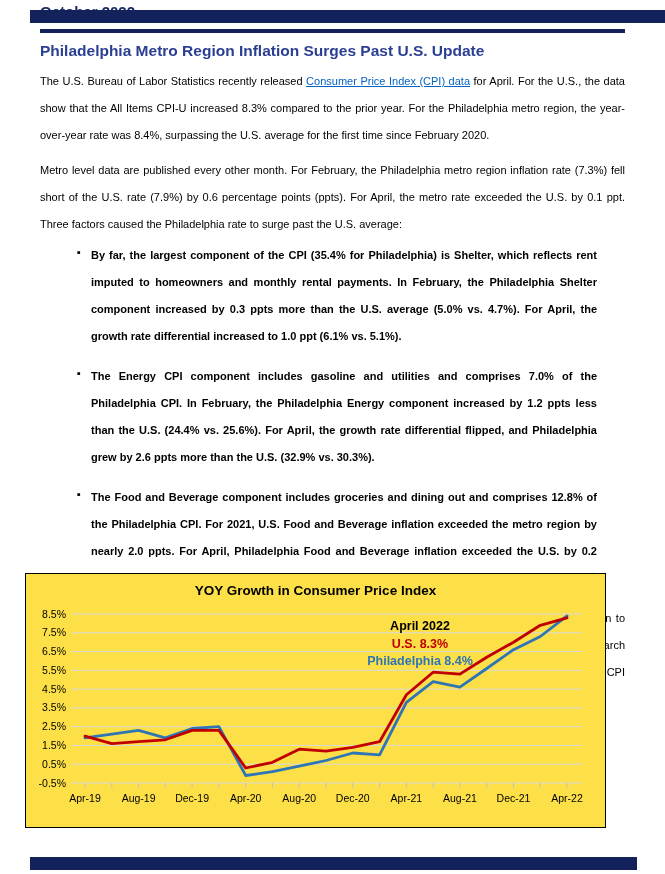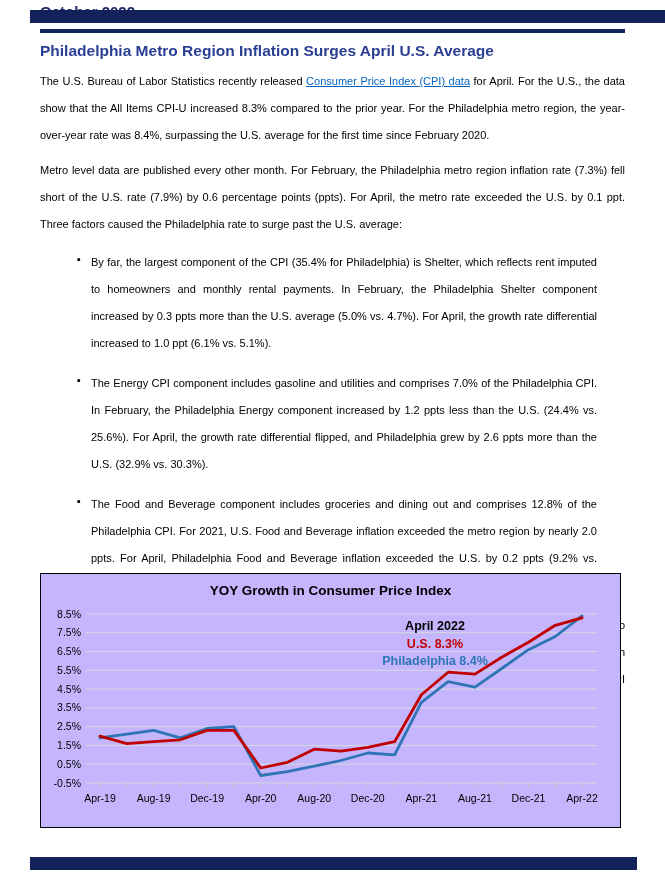--- a/index.html
+++ b/index.html
@@ -17,47 +17,47 @@
     margin-top:47px; font-size:29px; font-weight:bold; color:#1A2B66;
     letter-spacing:-0.5px;
   }
   .doc-date { margin-top:3px; font-size:15px; font-weight:bold; color:#1A2B66; }
   .logo { position:absolute; top:58px; right:22px; width:118px; height:64px; }
   .rule { margin-top:9px; height:4px; background:#14225C; }
   .headline { margin-top:9px; font-size:15.5px; font-weight:bold; color:#2B3F92; }
   .body-text { font-size:11px; line-height:27px; text-align:justify; }
   p.body-text { margin-top:8px; }
   a.cpi-link { color:#0563C1; text-decoration:underline; cursor:pointer; }
-  ul.bullets { list-style:none; margin-top:11px; padding-left:37px; padding-right:28px; }
+  ul.bullets { list-style:none; margin-top:4px; padding-left:37px; padding-right:28px;font-weight:bold; }
   ul.bullets li { position:relative; padding-left:14px; margin-bottom:13px; }
   ul.bullets li::before {
     content:"▪"; position:absolute; left:0; top:0; font-size:11px; line-height:21.4px;
   }
   .chart-box {
-    position:absolute; left:40px; top:573px; width:581px; height:255px;
-    border:1.5px solid #000; background:#c4b5fd;
+    position:absolute; left:25px; top:573px; width:581px; height:255px;
+    border:1.5px solid #000; background:#fde047;
   }
   .chart-title { text-align:center; font-size:13.5px; font-weight:bold; margin-top:9px; }
   svg text { font-family:"Liberation Sans", sans-serif; }
   #cpi-svg { display:block; margin-top:2px; }
 </style>
 </head>
 <body>
 
 <div class="page">
 
   <div class="band top"></div>
 
   <div class="content">
     <div class="doc-date">October 2022</div>
 
 
     <div class="rule"></div>
 
-    <div class="headline">Philadelphia Metro Region Inflation Surges April U.S. Average</div>
+    <div class="headline">Philadelphia Metro Region Inflation Surges Past U.S. Update</div>
 
     <p class="body-text"><span>The U.S. Bureau of Labor Statistics recently released </span><a class="cpi-link">Consumer Price Index (CPI) data</a><span> for April. For the U.S., the data show that the All Items CPI-U increased 8.3% compared to the prior year. For the Philadelphia metro region, the year-over-year rate was 8.4%, surpassing the U.S. average for the first time since February 2020.</span></p>
 
     <p class="body-text">Metro level data are published every other month. For February, the Philadelphia metro region inflation rate (7.3%) fell short of the U.S. rate (7.9%) by 0.6 percentage points (ppts). For April, the metro rate exceeded the U.S. by 0.1 ppt. Three factors caused the Philadelphia rate to surge past the U.S. average:</p>
 
     <ul class="bullets">
       <li class="body-text">By far, the largest component of the CPI (35.4% for Philadelphia) is Shelter, which reflects rent imputed to homeowners and monthly rental payments. In February, the Philadelphia Shelter component increased by 0.3 ppts more than the U.S. average (5.0% vs. 4.7%). For April, the growth rate differential increased to 1.0 ppt (6.1% vs. 5.1%).</li>
       <li class="body-text">The Energy CPI component includes gasoline and utilities and comprises 7.0% of the Philadelphia CPI. In February, the Philadelphia Energy component increased by 1.2 ppts less than the U.S. (24.4% vs. 25.6%). For April, the growth rate differential flipped, and Philadelphia grew by 2.6 ppts more than the U.S. (32.9% vs. 30.3%).</li>
       <li class="body-text">The Food and Beverage component includes groceries and dining out and comprises 12.8% of the Philadelphia CPI. For 2021, U.S. Food and Beverage inflation exceeded the metro region by nearly 2.0 ppts. For April, Philadelphia Food and Beverage inflation exceeded the U.S. by 0.2 ppts (9.2% vs. 9.0%).</li>
     </ul>

